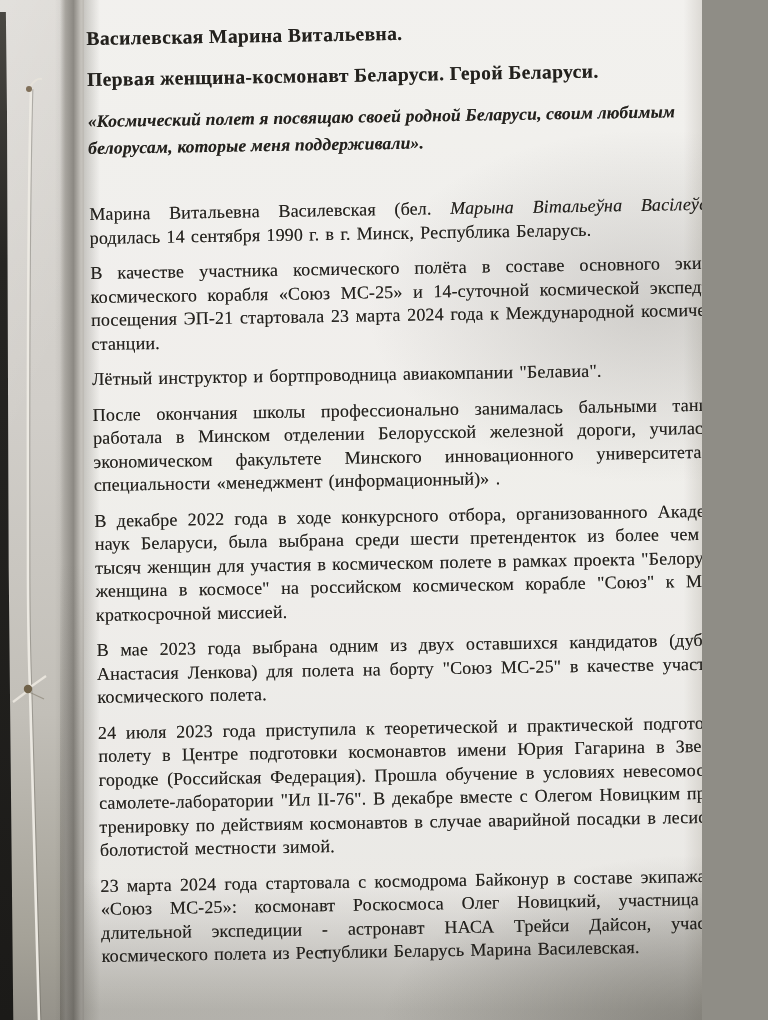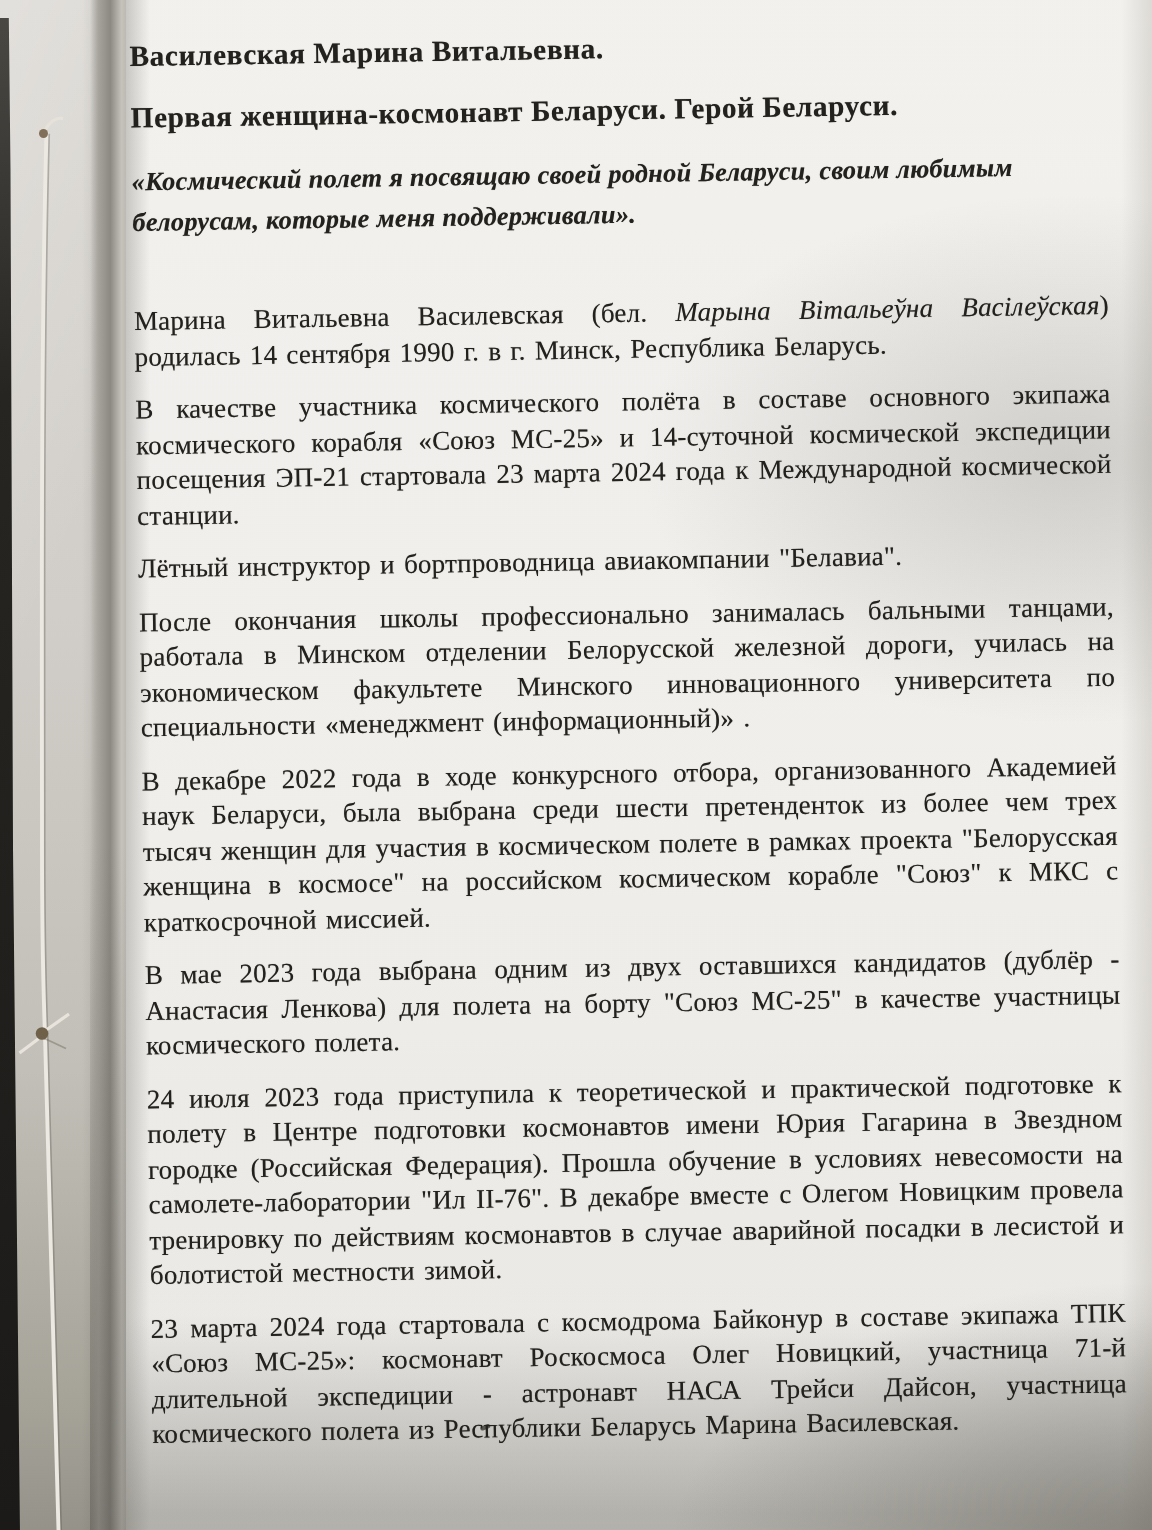--- a/index.html
+++ b/index.html
@@ -1,17 +1,17 @@
 <!DOCTYPE html>
 <html><head>
 <meta charset="utf-8">
 <style>
   html,body{margin:0;padding:0;background:#8f8d86;}
   .scene{
-    position:relative;width:768px;height:1020px;overflow:hidden;
+    position:relative;width:702px;height:1020px;overflow:hidden;
     background:#b5b3ab;
     font-family:"Liberation Serif","DejaVu Serif",serif;
   }
   
   .left-page{
     position:absolute;left:0;top:0;width:70px;height:1020px;
     background:
       linear-gradient(115deg, rgba(255,255,255,0.25) 0%, rgba(255,255,255,0) 40%),
       linear-gradient(to right, rgba(0,0,0,0) 78%, rgba(70,68,62,0.18) 100%),
       linear-gradient(to bottom,#d9d6d1 0%,#d1cec9 40%,#c2bfb8 70%,#a5a298 92%,#95928a 100%);

